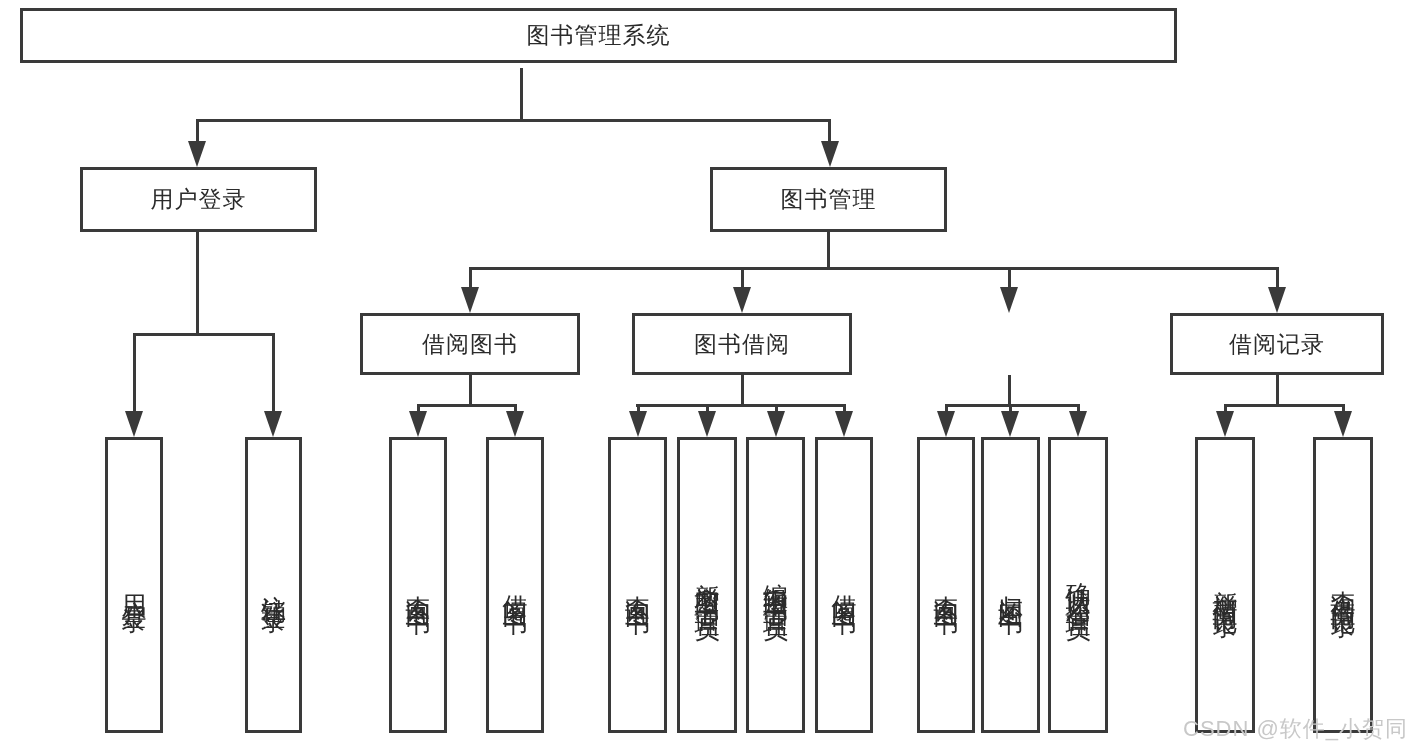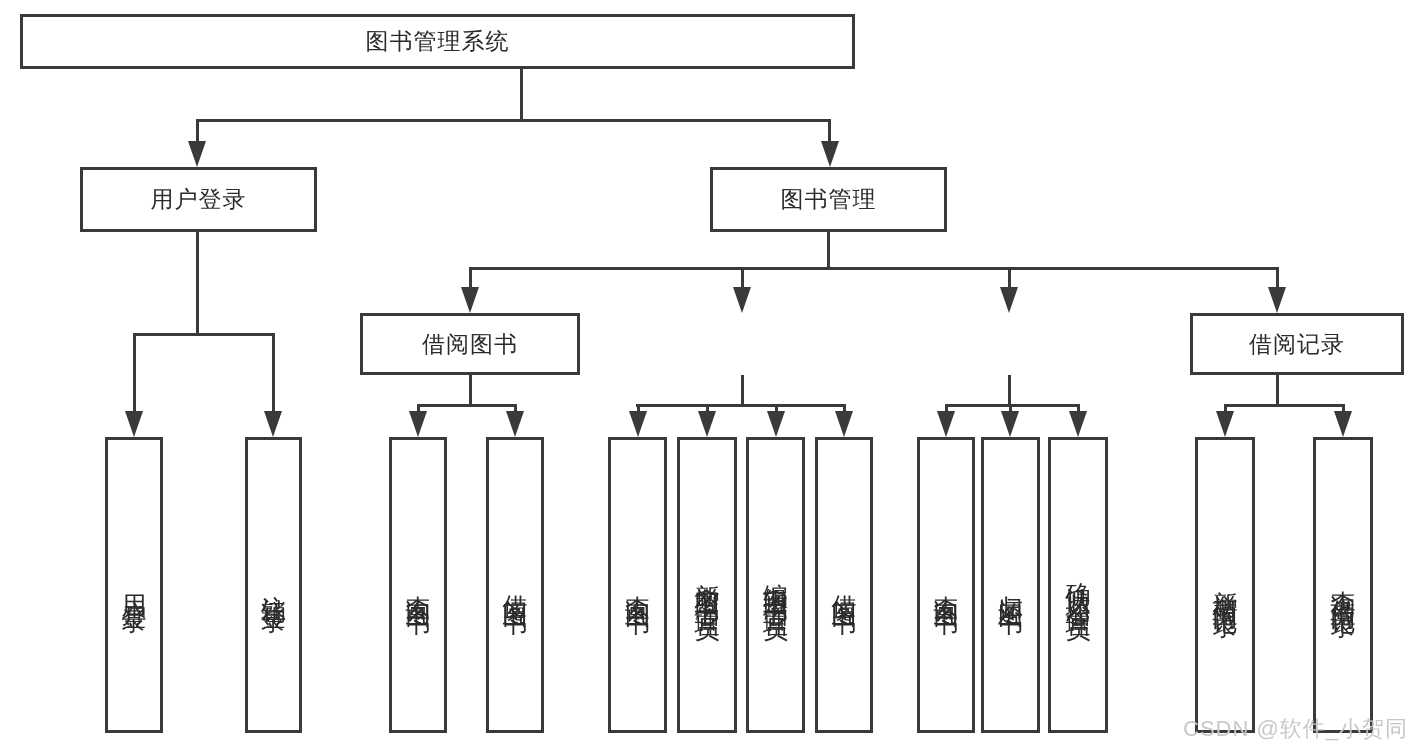--- a/index.html
+++ b/index.html
@@ -78,21 +78,21 @@
     letter-spacing: 1px;
     white-space: nowrap;
     z-index: 3;
   }
 </style>
 </head>
 <body>
 
 <div class="canvas">
 
-  <div class="hbox" style="left:20px; top:14px; width:835px; height:55px;">图书管理系统</div>
+  <div class="hbox" style="left:20px; top:8px; width:1157px; height:55px;">图书管理系统</div>
 
   <div class="vline" style="left:520px; top:68px; height:54px;"></div>
   <div class="hline" style="left:196px; top:119px; width:635px;"></div>
   <div class="vline" style="left:196px; top:122px; height:24px;"></div>
   <div class="arrow" style="left:188px; top:141px;"></div>
   <div class="vline" style="left:828px; top:122px; height:24px;"></div>
   <div class="arrow" style="left:821px; top:141px;"></div>
 
   <div class="hbox" style="left:80px; top:167px; width:237px; height:65px;">用户登录</div>
   <div class="hbox" style="left:710px; top:167px; width:237px; height:65px;">图书管理</div>
@@ -109,21 +109,22 @@
   <div class="vline" style="left:469px; top:270px; height:20px;"></div>
   <div class="arrow" style="left:461px; top:287px;"></div>
   <div class="vline" style="left:741px; top:270px; height:20px;"></div>
   <div class="arrow" style="left:733px; top:287px;"></div>
   <div class="vline" style="left:1008px; top:270px; height:20px;"></div>
   <div class="arrow" style="left:1000px; top:287px;"></div>
   <div class="vline" style="left:1276px; top:270px; height:20px;"></div>
   <div class="arrow" style="left:1268px; top:287px;"></div>
 
   <div class="hbox" style="left:360px; top:313px; width:220px; height:62px;">借阅图书</div>
-  <div class="hbox" style="left:1170px; top:313px; width:214px; height:62px;margin-left:20px;">借阅记录</div>
+  <div class="hbox" style="left:632px; top:313px; width:220px; height:62px;">图书借阅</div>
+  <div class="hbox" style="left:1170px; top:313px; width:214px; height:62px;">借阅记录</div>
 
   <div class="vline" style="left:469px; top:375px; height:32px;"></div>
   <div class="hline" style="left:417px; top:404px; width:100px;"></div>
   <div class="vline" style="left:417px; top:407px; height:10px;"></div>
   <div class="arrow" style="left:409px; top:411px;"></div>
   <div class="vline" style="left:514px; top:407px; height:10px;"></div>
   <div class="arrow" style="left:506px; top:411px;"></div>
 
   <div class="vline" style="left:741px; top:375px; height:32px;"></div>
   <div class="hline" style="left:636px; top:404px; width:210px;"></div>

